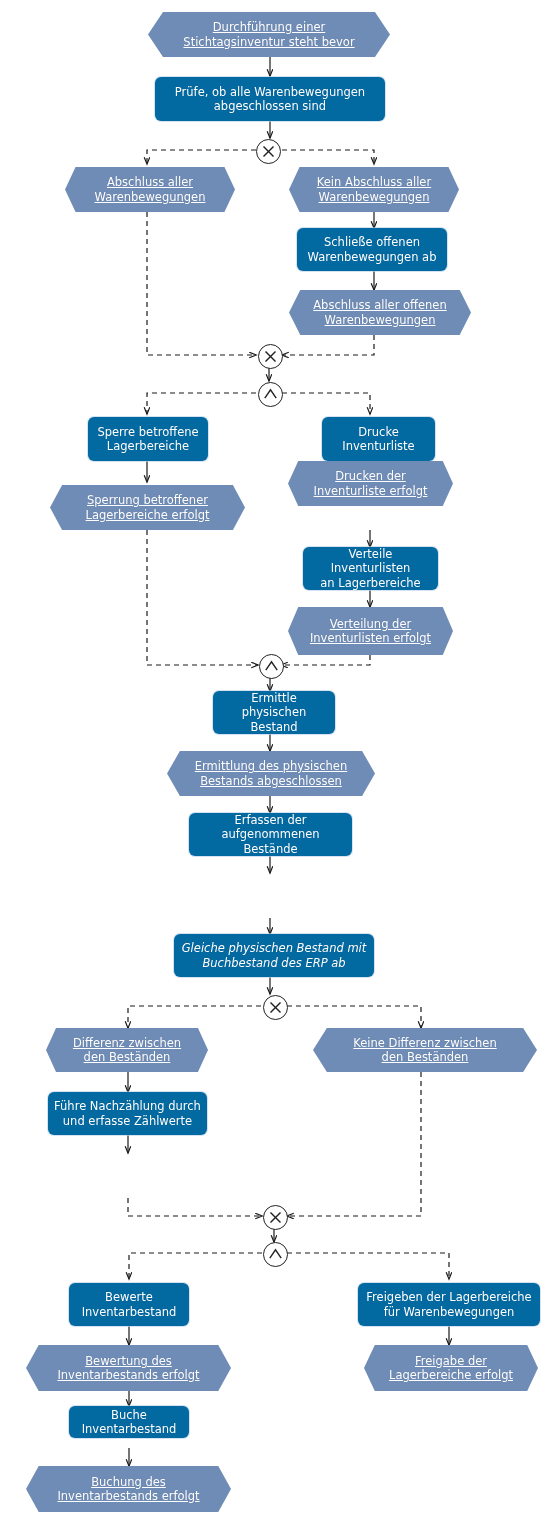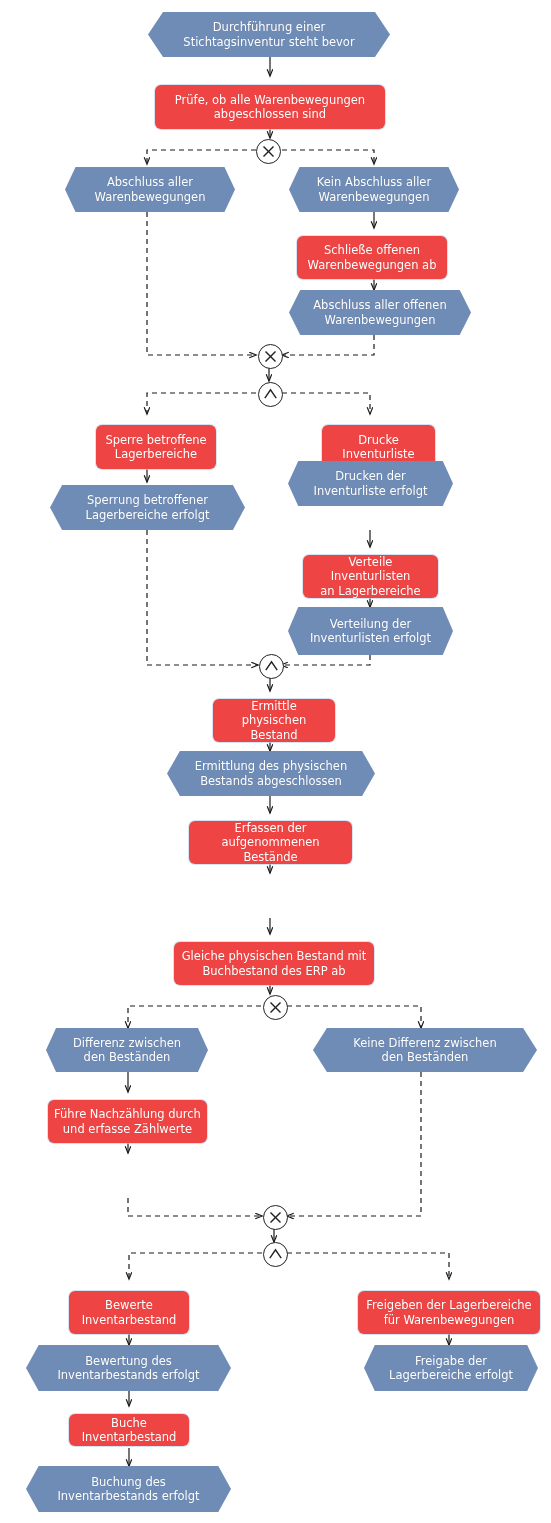--- a/index.html
+++ b/index.html
@@ -30,30 +30,30 @@
     display: flex;
     align-items: center;
     justify-content: center;
     text-align: center;
     color: #ffffff;
     line-height: 1.25;
     white-space: pre-line;
     z-index: 3;
   }
   .node.fn {
-    background: #ef4444;
+    background: #0369a1;
     border-radius: 6px;
     font-size: 11.5px;
     box-shadow: 0 0 0 1px rgba(190,210,235,0.65);
     padding: 2px 6px;
-    margin-top: 8px;
   }
   .node.ev {
     font-size: 11.5px;
     padding: 2px 14px;
+    text-decoration: underline;
   }
   .hexbg {
     position: absolute;
     left: 0; top: 0; right: 0; bottom: 0;
     background: #6f8cb6;
     clip-path: polygon(0% 50%, 6.2% 0%, 93.8% 0%, 100% 50%, 93.8% 100%, 6.2% 100%);
     z-index: -1;
   }
   .ev .label, .fn .label {
     position: relative;
@@ -215,21 +215,21 @@
       <line x1="15.5" y1="5.5" x2="5.5" y2="15.5" stroke="#222" stroke-width="1.4"></line>
     </svg>
   </div>
 
   <div class="conn" style="left:258px; top:382px;">
     <svg width="21" height="21" viewBox="0 0 21 21">
       <polyline points="4.8,14.2 10.5,5.8 16.2,14.2" fill="none" stroke="#222" stroke-width="1.4"></polyline>
     </svg>
   </div>
 
-  <div class="node fn" style="left:96px; top:417px; width:120px; height:44px;">
+  <div class="node fn" style="left:88px; top:417px; width:120px; height:44px;">
     <span class="label">Sperre betroffene
 Lagerbereiche</span>
   </div>
 
   <div class="node ev" style="left:50px; top:485px; width:195px; height:45px;">
     <span class="hexbg"></span>
     <span class="label">Sperrung betroffener
 Lagerbereiche erfolgt</span>
   </div>
 
@@ -271,21 +271,21 @@
     <span class="label">Ermittlung des physischen
 Bestands abgeschlossen</span>
   </div>
 
   <div class="node fn" style="left:189px; top:813px; width:163px; height:43px;">
     <span class="label">Erfassen der
 aufgenommenen Bestände</span>
   </div>
 
 
-  <div class="node fn" style="left:174px; top:934px; width:200px; height:43px;">
+  <div class="node fn" style="left:174px; top:934px; width:200px; height:43px;font-style:italic;">
     <span class="label">Gleiche physischen Bestand mit
 Buchbestand des ERP ab</span>
   </div>
 
   <div class="conn" style="left:263px; top:995px;">
     <svg width="21" height="21" viewBox="0 0 21 21">
       <line x1="5.5" y1="5.5" x2="15.5" y2="15.5" stroke="#222" stroke-width="1.4"></line>
       <line x1="15.5" y1="5.5" x2="5.5" y2="15.5" stroke="#222" stroke-width="1.4"></line>
     </svg>
   </div>

